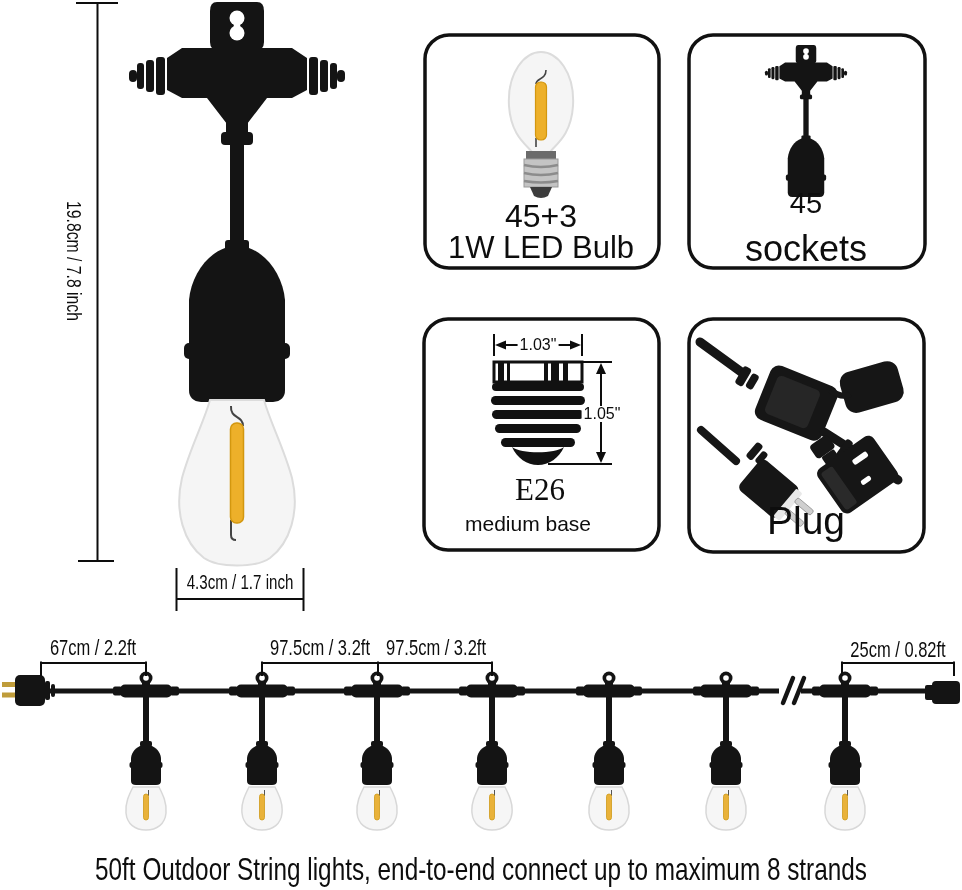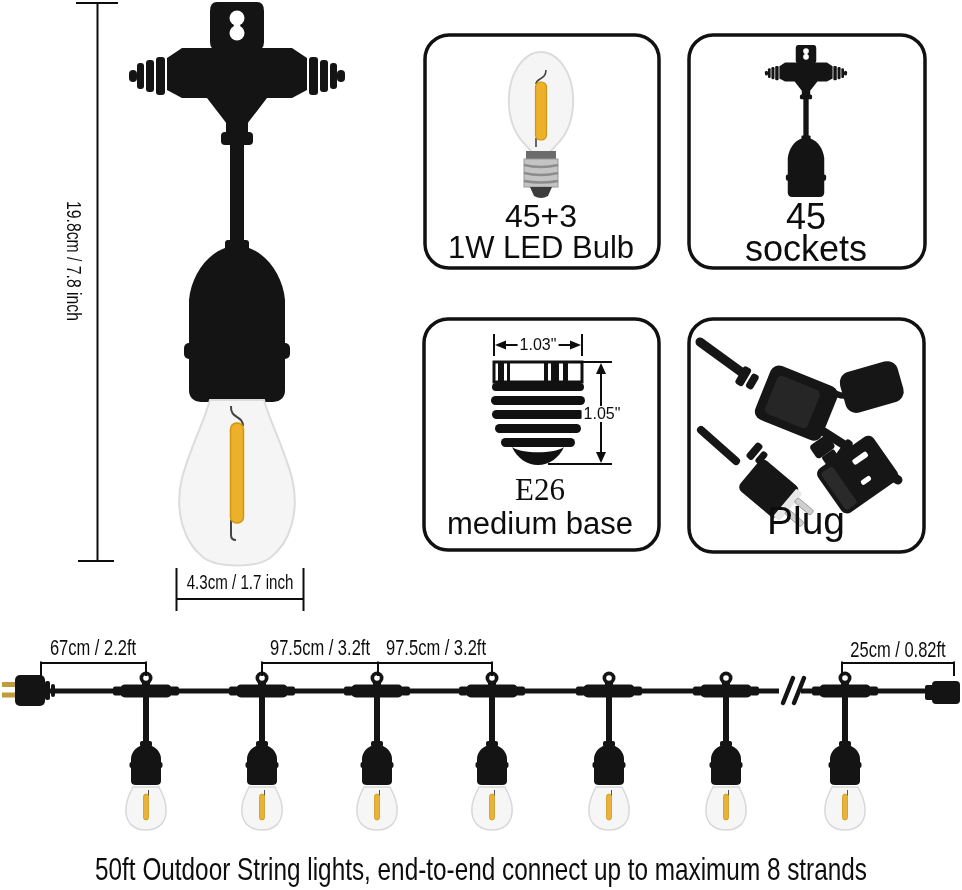--- a/index.html
+++ b/index.html
@@ -217,27 +217,27 @@
     </g>
   </g>
 </svg>
 
 <div class="t vdim" style="left:74px;top:261px;font-size:21px;">19.8cm / 7.8 inch</div>
 <div class="t cond68" style="left:240px;top:581px;font-size:21px;">4.3cm / 1.7 inch</div>
 
 <div class="t tc" style="left:541px;top:216px;font-size:32px;">45+3</div>
 <div class="t tc" style="left:541px;top:247px;font-size:31px;text-align:center;">1W LED Bulb</div>
 
-<div class="t tc" style="left:806px;top:217px;font-size:36px;">45</div>
+<div class="t tc" style="left:806px;top:203px;font-size:29px;">45</div>
 <div class="t tc" style="left:806px;top:249px;font-size:36px;">sockets</div>
 
 <div class="t tc wbg" style="left:538px;top:345px;font-size:16px;">1.03"</div>
 <div class="t tc wbg" style="left:602px;top:414px;font-size:16px;">1.05"</div>
 <div class="t tc" style="left:540px;top:489px;font-size:31px;font-family:Liberation Serif, serif;">E26</div>
-<div class="t tc" style="left:540px;top:523px;font-size:31px;">medium base</div>
+<div class="t tc" style="left:528px;top:523px;font-size:21px;">medium base</div>
 
 <div class="t tc" style="left:806px;top:520px;font-size:39px;">Plug</div>
 
 <div class="t cond" style="left:93px;top:648px;font-size:22px;">67cm / 2.2ft</div>
 <div class="t cond" style="left:320px;top:648px;font-size:22px;">97.5cm / 3.2ft</div>
 <div class="t cond" style="left:436px;top:648px;font-size:22px;">97.5cm / 3.2ft</div>
 <div class="t cond" style="left:898px;top:650px;font-size:22px;">25cm / 0.82ft</div>
 
 <div class="t cap" style="left:481px;top:869px;font-size:32px;">50ft Outdoor String lights, end-to-end connect up to maximum 8 strands</div>
 

